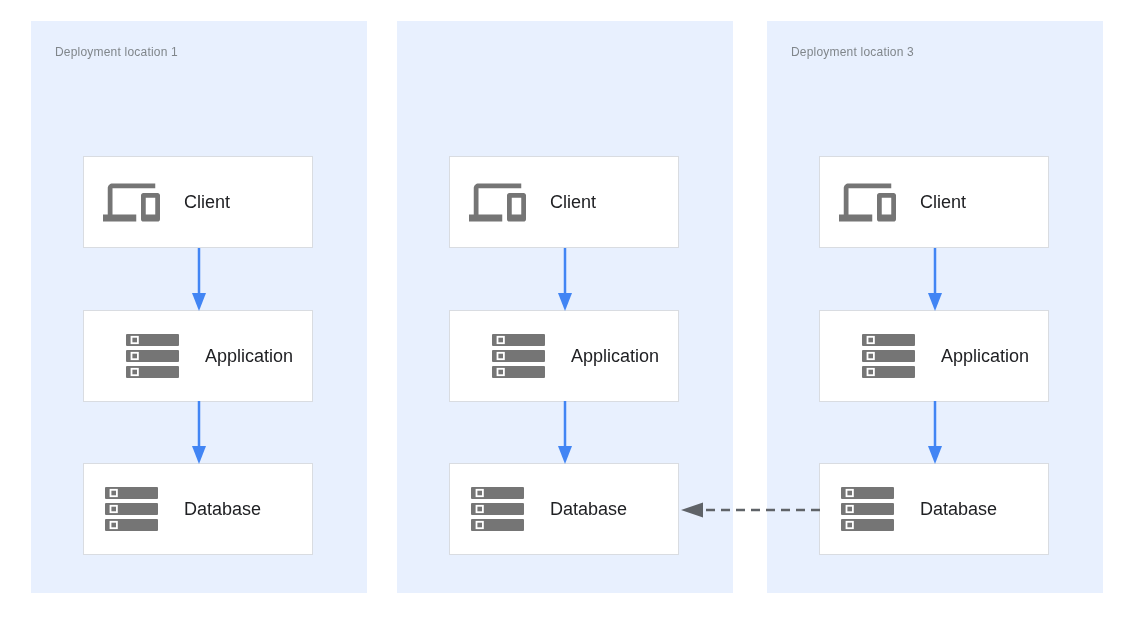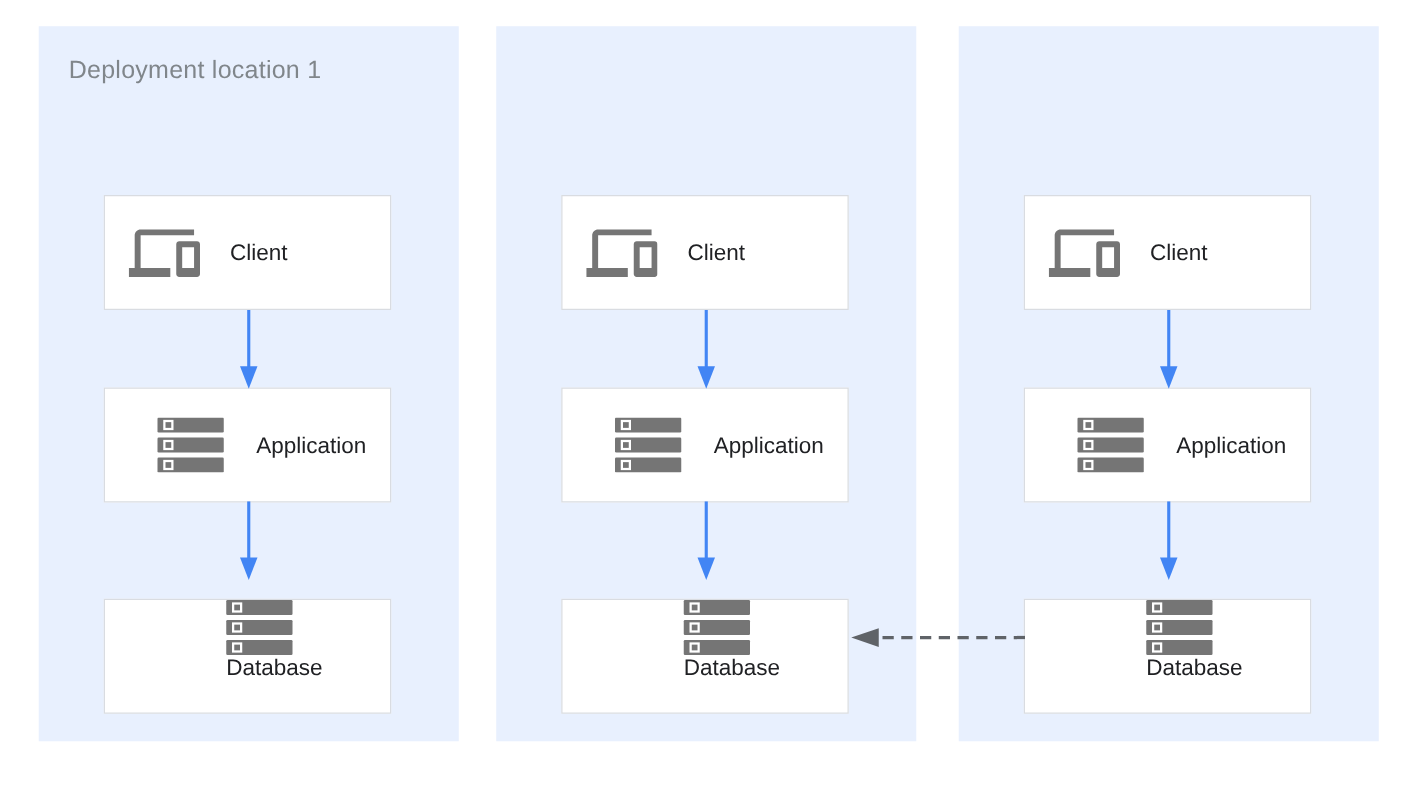--- a/index.html
+++ b/index.html
@@ -32,40 +32,40 @@
     height:572px;
     background:var(--panel-bg);
   }
   .panel-1{left:31px;}
   .panel-2{left:397px;}
   .panel-3{left:767px;}
   .panel-title{
     position:absolute;
     top:24px;
     left:24px;
-    font-size:20px;
+    font-size:12px;
     letter-spacing:.2px;
     color:var(--title-color);
   }
   .node{
     position:absolute;
     left:52px;
     width:230px;
     height:92px;
     background:var(--node-bg);
     border:1px solid var(--node-border);
     box-sizing:border-box;
     display:flex;
     align-items:center;
     padding-left:19px;
     text-align:center;
   }
   .node-client{top:135px;}
   .node-application{top:289px;padding-left:40px;}
-  .node-database{top:458px;flex-direction:column;}
+  .node-database{top:442px;}
   .icon{
     width:57px;
     display:flex;
     align-items:center;
     justify-content:center;
     color:var(--icon-color);
     flex:0 0 auto;
   }
   .node-label{
     margin-left:24px;
@@ -193,20 +193,21 @@
       <line class="flow-line" x1="10" y1="0" x2="10" y2="46"></line>
       <polygon class="flow-head" points="3,45 17,45 10,63"></polygon>
     </svg>
     <svg class="flow-arrow a2">
       <line class="flow-line" x1="10" y1="0" x2="10" y2="46"></line>
       <polygon class="flow-head" points="3,45 17,45 10,63"></polygon>
     </svg>
   </div>
 
   <div class="panel panel-3">
+    <div class="panel-title">Deployment location 3</div>
 
     <div class="node node-client">
       <span class="icon">
         <svg viewBox="0 0 24 24" width="57" height="57" aria-hidden="true">
           <path fill="currentColor" d="M4 6h18V4H4c-1.1 0-2 .9-2 2v11H0v3h14v-3H4V6zm19 2h-6c-.55 0-1 .45-1 1v10c0 .55.45 1 1 1h6c.55 0 1-.45 1-1V9c0-.55-.45-1-1-1zm-1 9h-4v-7h4v7z"></path>
         </svg>
       </span>
       <span class="node-label">Client</span>
     </div>
 

